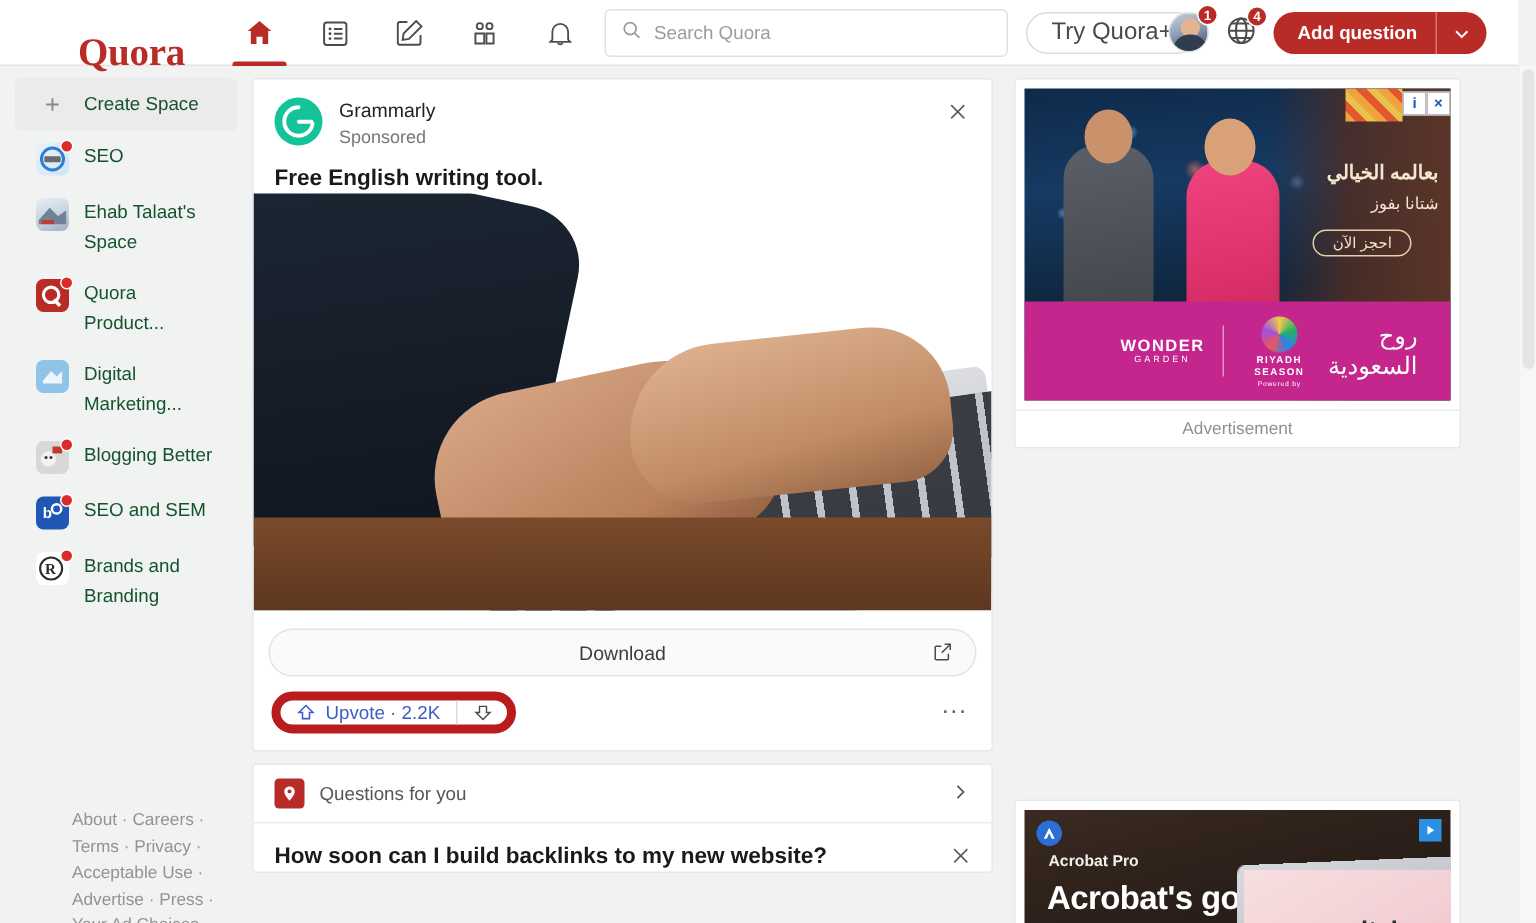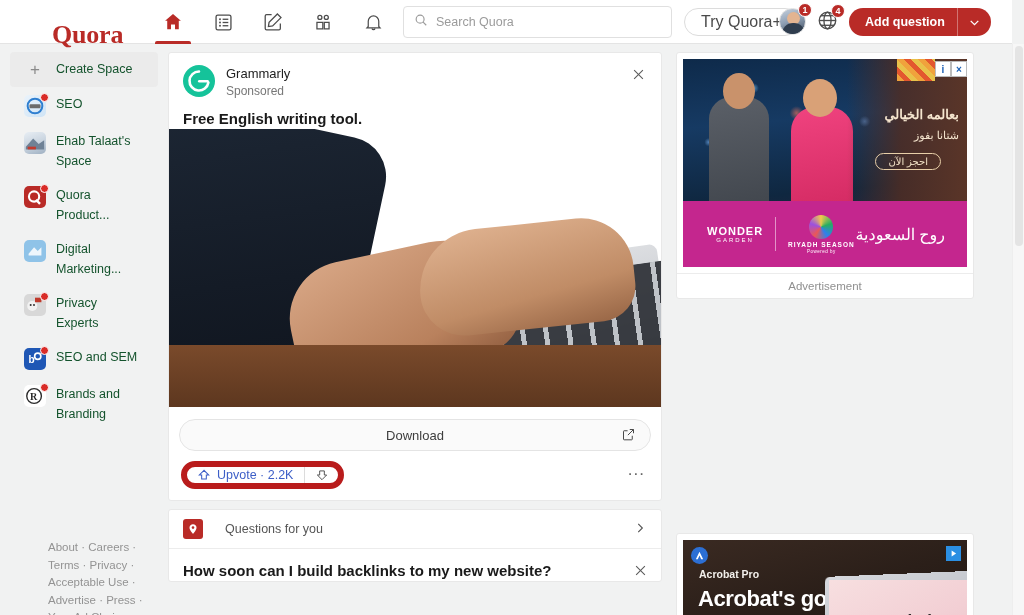--- a/index.html
+++ b/index.html
@@ -188,21 +188,21 @@
     width: 34px; height: 26px; border-left: 1px solid #dcdcdc;
     display: flex; align-items: center; justify-content: center; cursor: pointer;
   }
   .dots {
     position: absolute; right: 16px; top: 14px;
     color: #666; font-size: 17px; letter-spacing: 1px;
     line-height: 10px; cursor: pointer;
   }
 
   .qfy-head {
-    display: flex; align-items: center; gap: 22px;
+    display: flex; align-items: center; gap: 10px;
     padding: 9px 14px; border-bottom: 1px solid #ececec; position: relative;
   }
   .qfy-pin {
     width: 20px; height: 20px; background: #b92b27;
     border-radius: 3px; display: flex; align-items: center;
     justify-content: center; flex: 0 0 20px;
   }
   .qfy-label { font-size: 12.5px; color: #555; }
   .qfy-arrow { position: absolute; right: 14px; top: 11px; color: #555; cursor: pointer; }
 
@@ -379,21 +379,21 @@
     <div class="side-item">
       <span class="side-icon" style="background:#d8d8d8;">
         <svg width="22" height="22" viewBox="0 0 24 24">
             <circle cx="9" cy="13" r="5.5" fill="#f2f2f2"></circle>
             <circle cx="7.3" cy="12" r="1.1" fill="#333"></circle>
             <circle cx="10.9" cy="12" r="1.1" fill="#333"></circle>
             <rect x="12" y="4" width="7" height="5" fill="#c0392b"></rect>
           </svg>
         <span class="dot"></span>
       </span>
-      <span class="side-label">Privacy Experts</span>
+      <span class="side-label">Blogging Better</span>
     </div>
 
     <div class="side-item">
       <span class="side-icon" style="background:#1f57b5;">
         <svg width="22" height="22" viewBox="0 0 24 24">
             <text x="5" y="16" font-family="Liberation Sans" font-size="11" font-weight="bold" fill="#fff">b</text>
             <circle cx="15" cy="9" r="3.4" fill="none" stroke="#fff" stroke-width="1.8"></circle>
           </svg>
         <span class="dot"></span>
       </span>
@@ -542,21 +542,21 @@
           <div style="position:absolute;right:8px;top:48px;width:106px;text-align:right;color:#f6e6cf;font-size:13px;font-weight:bold;direction:rtl;">بعالمه الخيالي</div>
           <div style="position:absolute;right:8px;top:70px;width:106px;text-align:right;color:#f6e6cf;font-size:11px;direction:rtl;">شتانا بفوز</div>
           <div style="position:absolute;right:26px;top:94px;padding:2px 12px;border:1px solid #e8cfa8;border-radius:10px;color:#f3e3c8;font-size:10px;direction:rtl;">احجز الآن</div>
 
           <div style="position:absolute;right:0;top:0;display:flex;">
             <div style="width:38px;height:22px;background:repeating-linear-gradient(45deg,#f0a23c 0 5px,#e3572f 5px 10px,#e8c24a 10px 15px);"></div>
             <div style="width:16px;height:16px;background:#fff;border:1px solid #bbb;display:flex;align-items:center;justify-content:center;font-size:10px;color:#1a5fb4;font-weight:bold;margin-top:2px;">i</div>
             <div style="width:16px;height:16px;background:#fff;border:1px solid #bbb;display:flex;align-items:center;justify-content:center;font-size:10px;color:#1a5fb4;font-weight:bold;margin-top:2px;">×</div>
           </div>
 
-          <div style="position:absolute;left:0;bottom:0;width:100%;height:66px;background:#c4268e;display:flex;align-items:center;">
+          <div style="position:absolute;left:0;bottom:0;width:100%;height:66px;background:#c4268e;display:flex;align-items:center;padding-left:40px;">
             <div style="margin-left:24px;text-align:center;color:#fff;">
               <div style="font-size:11px;font-weight:bold;letter-spacing:1px;">WONDER</div>
               <div style="font-size:6px;letter-spacing:2px;">GARDEN</div>
             </div>
             <div style="width:1px;height:34px;background:rgba(255,255,255,.5);margin:0 12px;"></div>
             <div style="text-align:center;color:#fff;">
               <div style="width:24px;height:24px;margin:0 auto 2px;border-radius:50%;background:conic-gradient(#f2c94c,#27ae60,#2f80ed,#eb5757,#9b51e0,#f2c94c);"></div>
               <div style="font-size:6.5px;font-weight:bold;letter-spacing:1px;line-height:8px;">RIYADH SEASON</div>
               <div style="font-size:4.5px;letter-spacing:.5px;">Powered by</div>
             </div>

